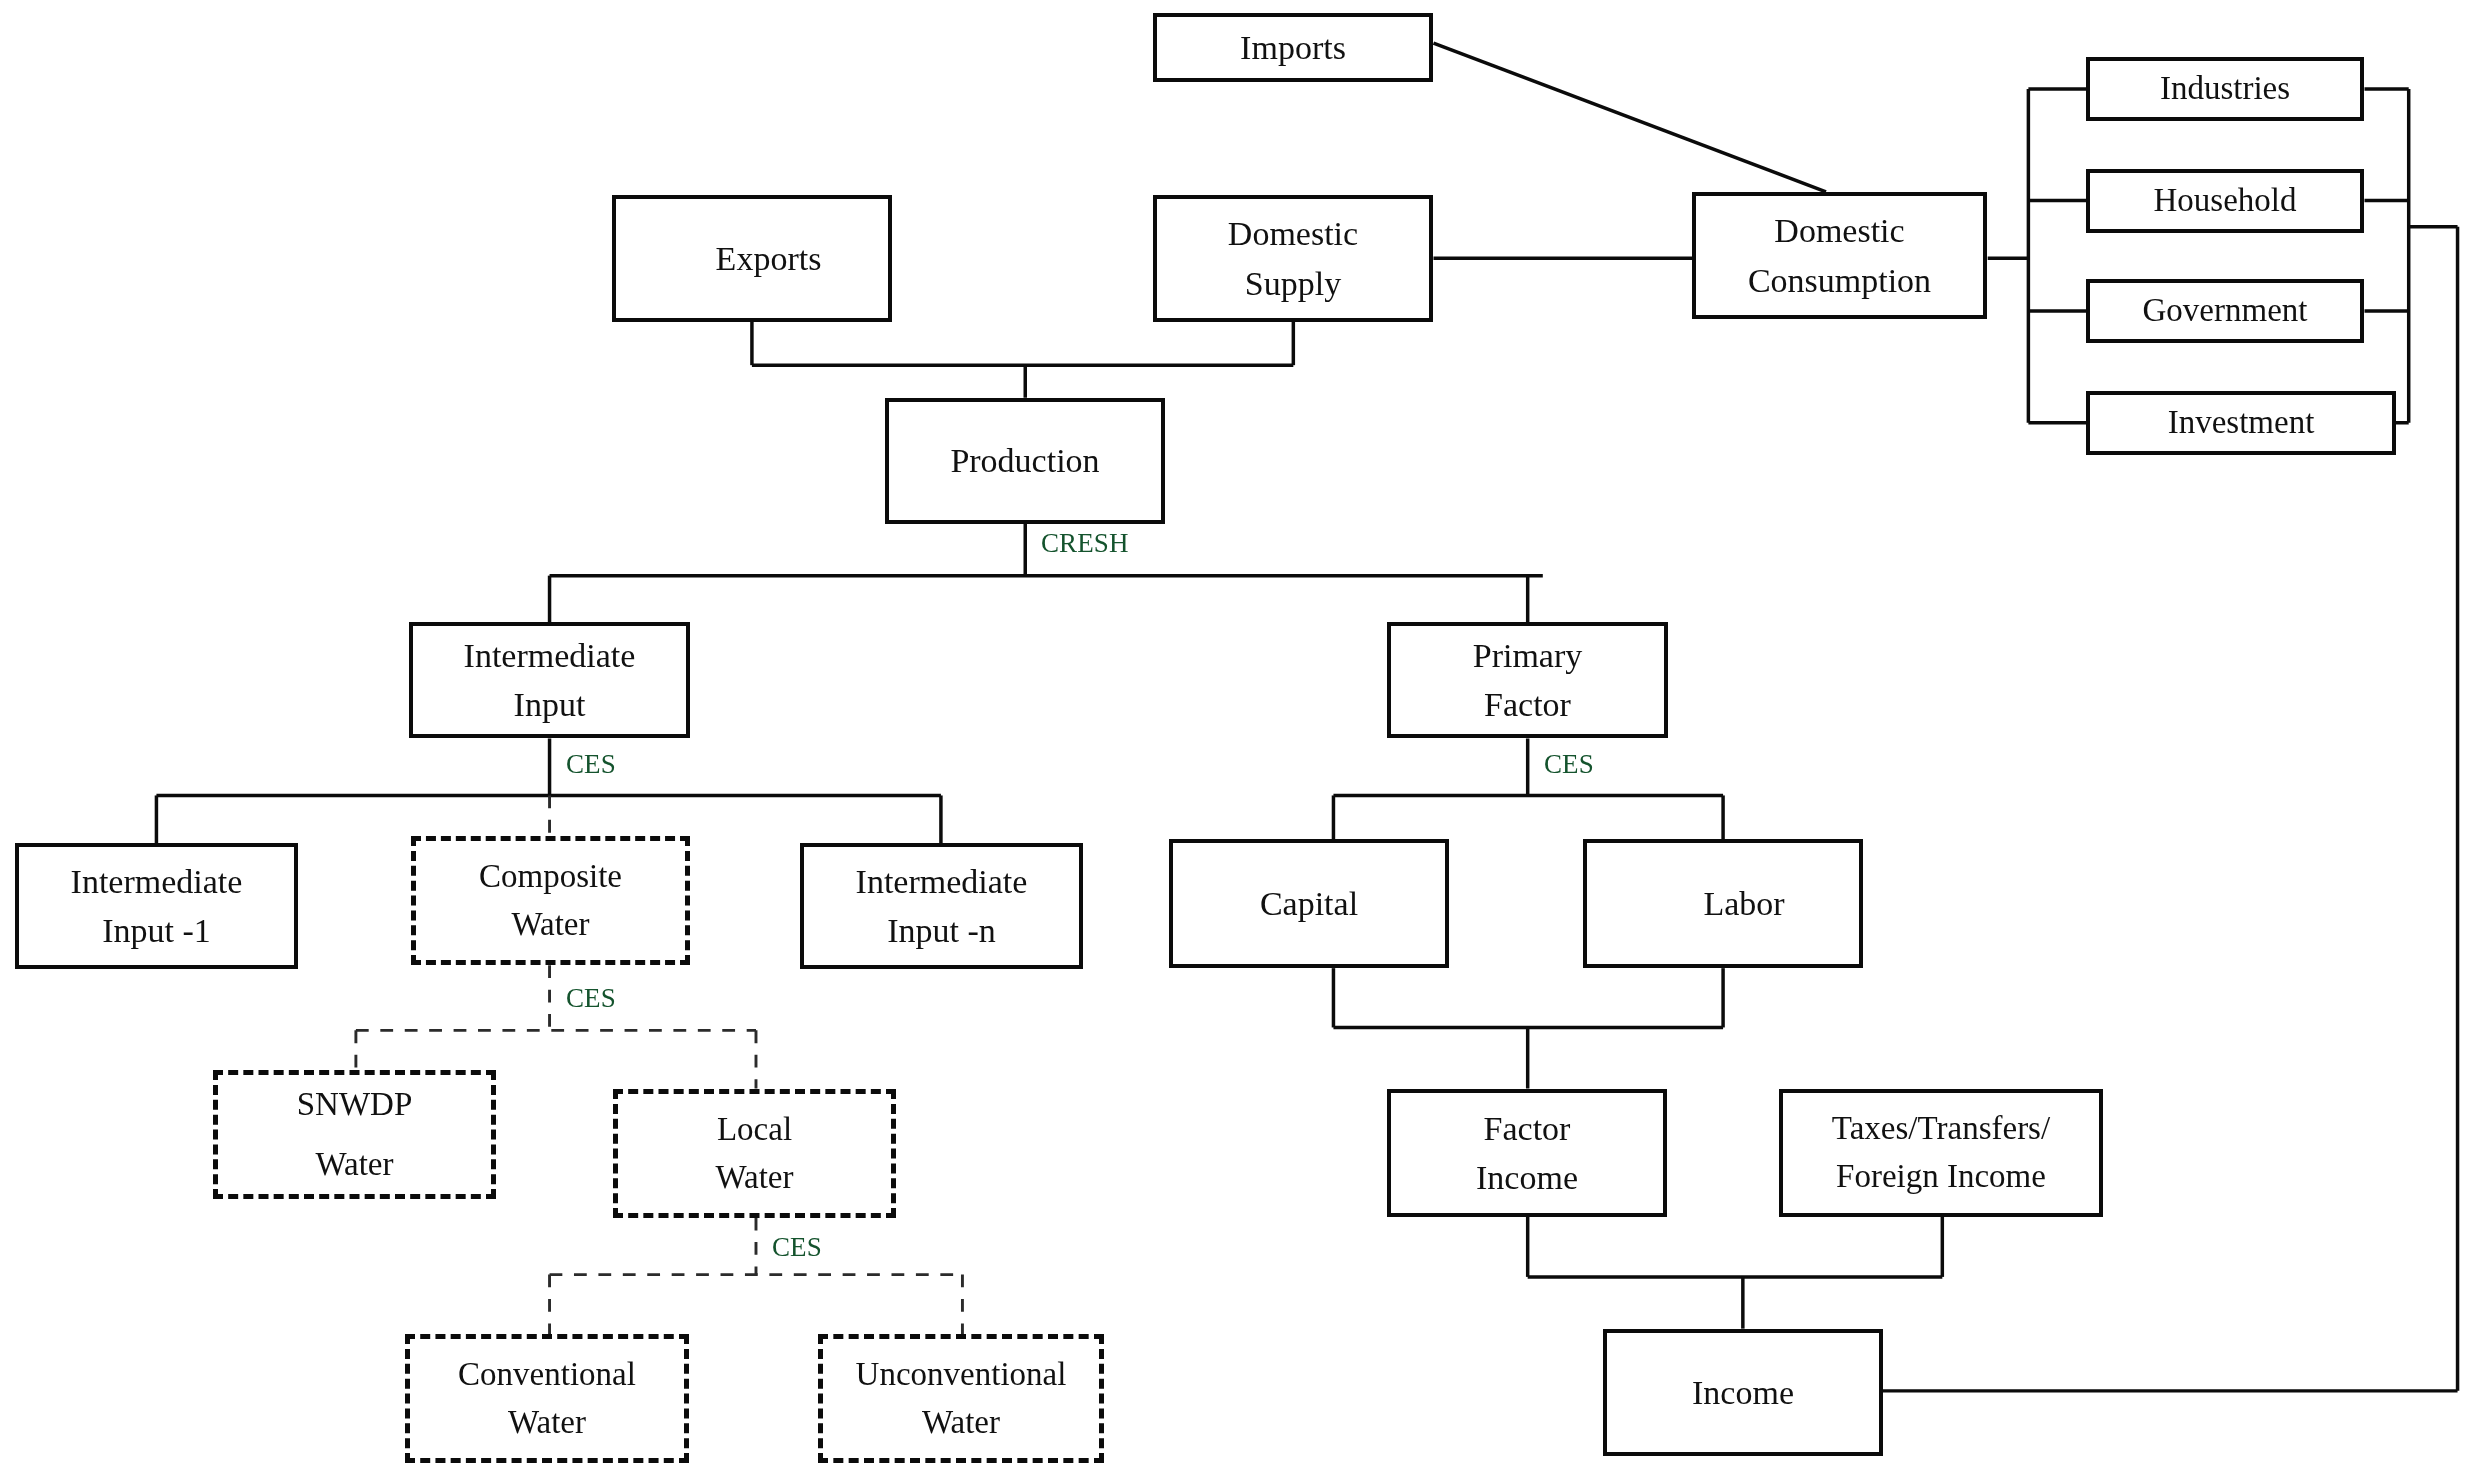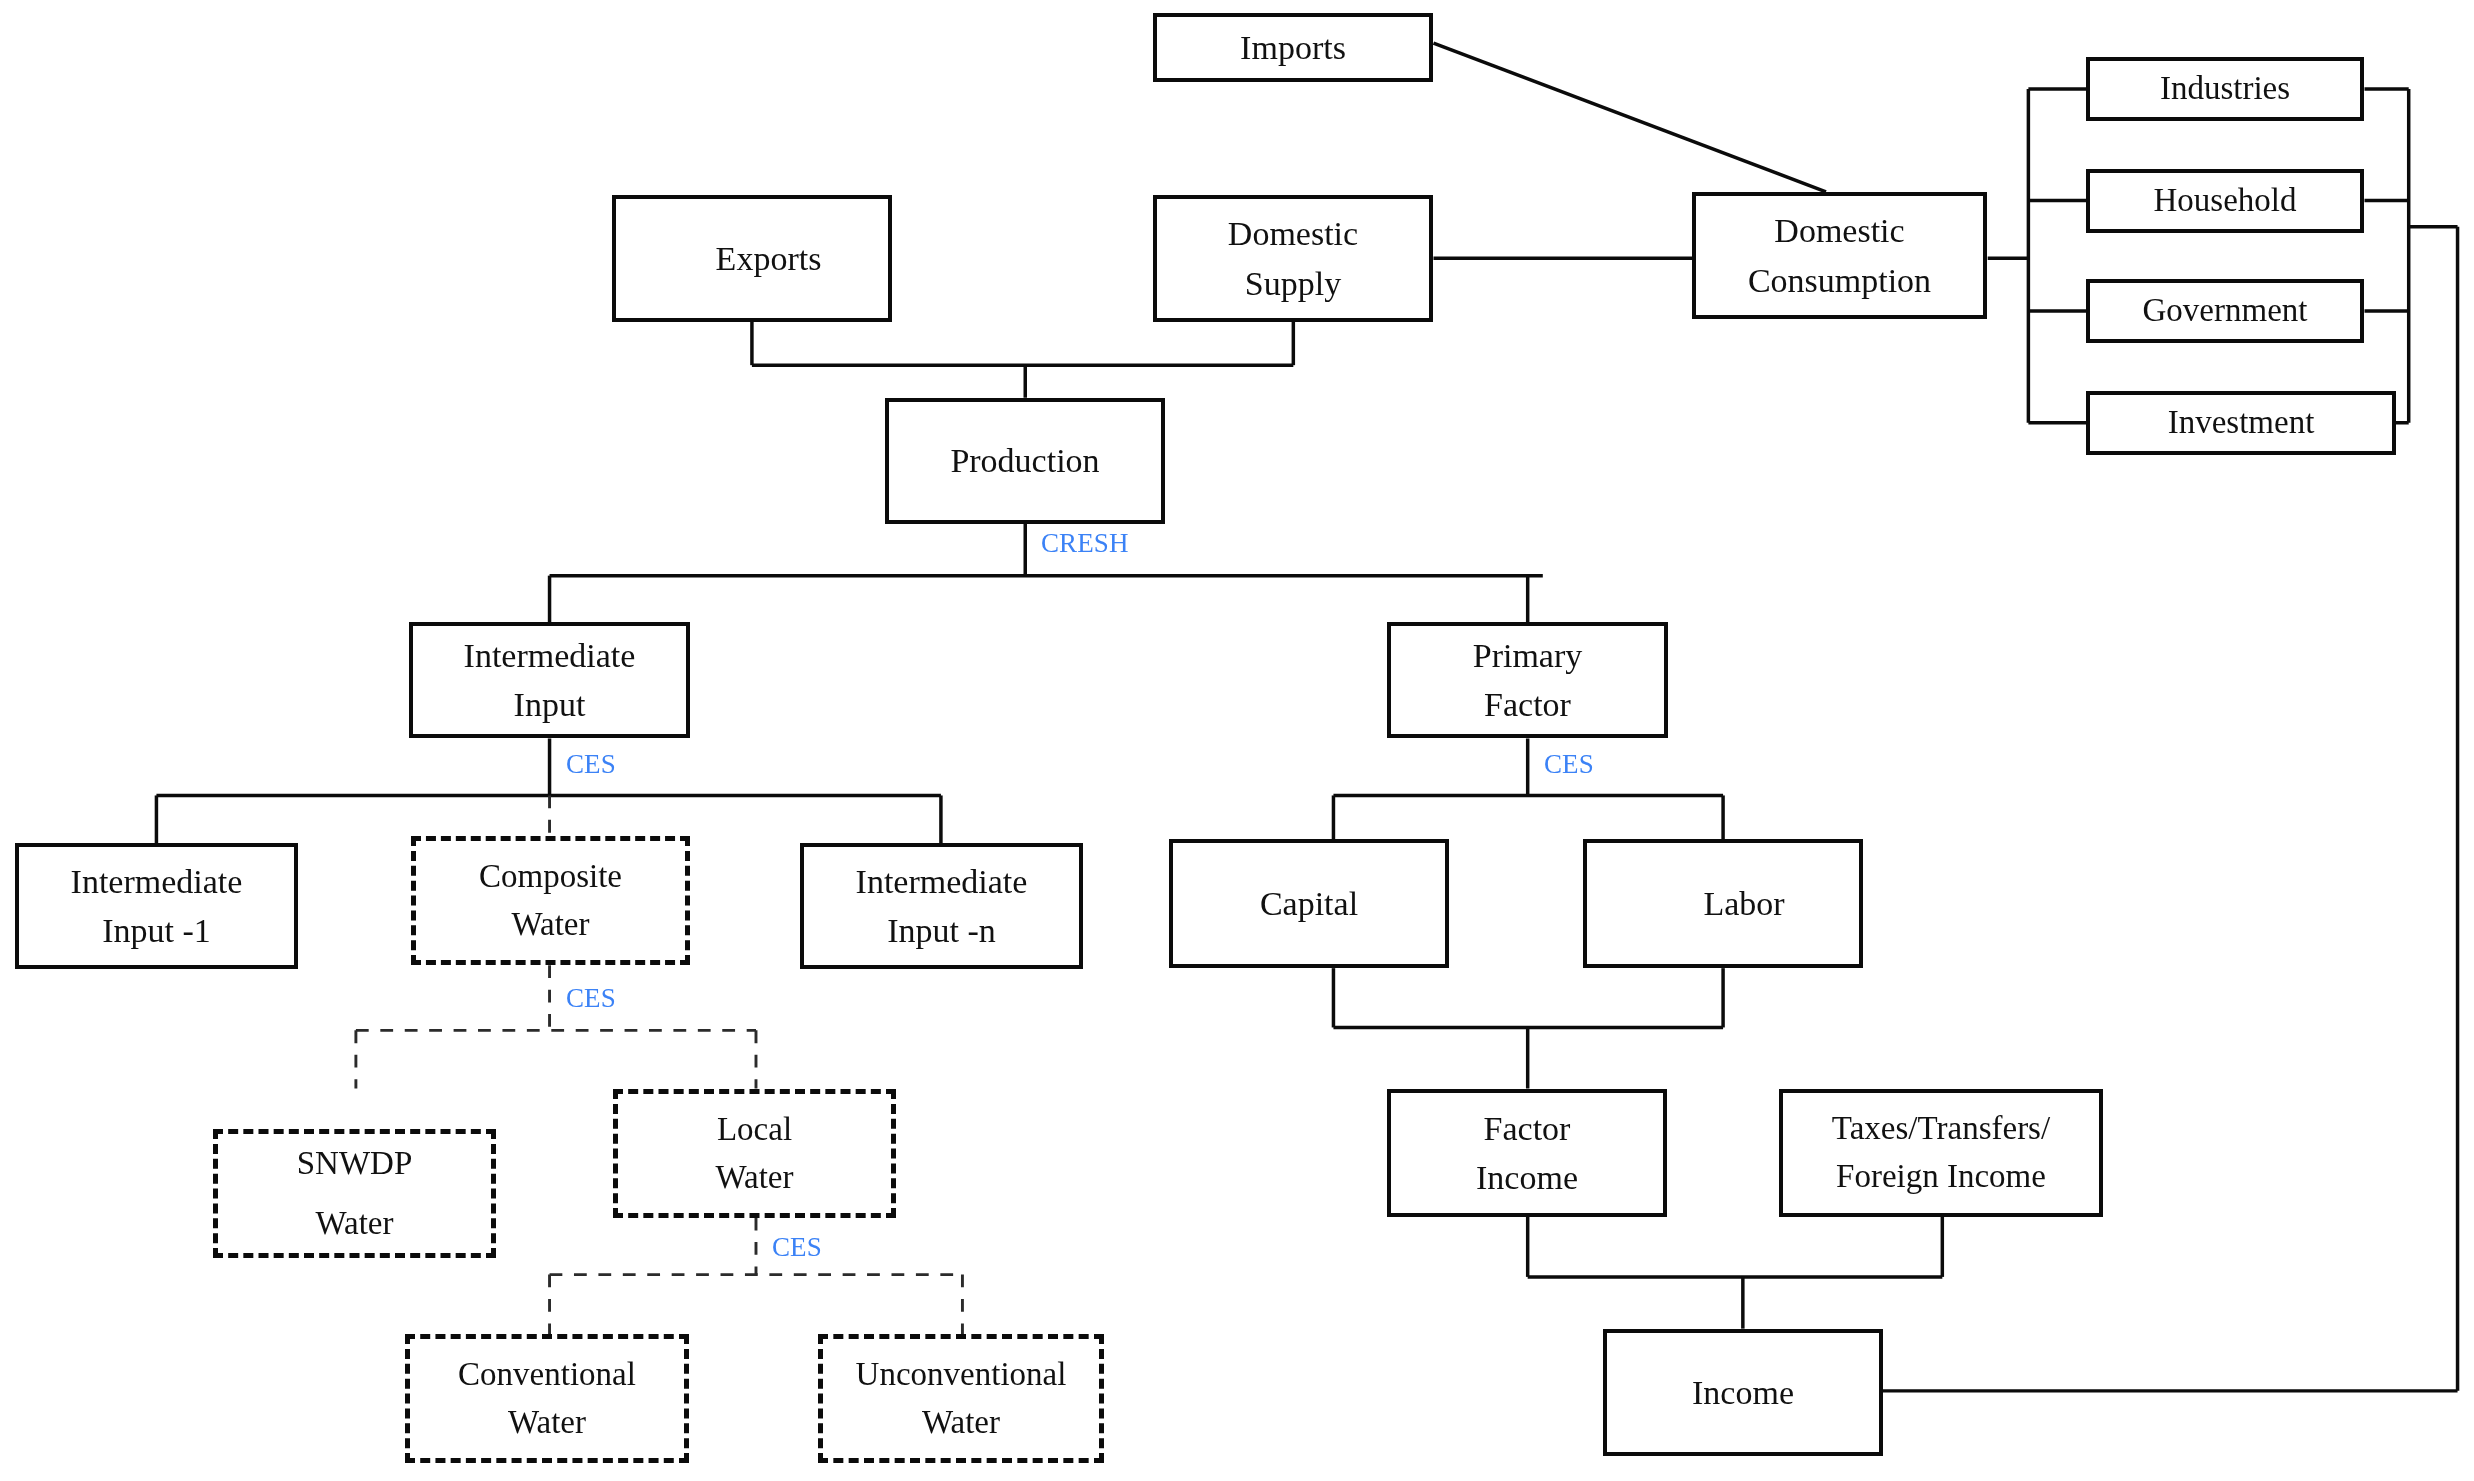--- a/index.html
+++ b/index.html
@@ -6,21 +6,21 @@
   body{font-family:"Liberation Serif","DejaVu Serif",serif;}
   #stage{position:relative;width:2475px;height:1481px;background:#ffffff;overflow:hidden;}
   svg#wires{position:absolute;left:0;top:0;width:2475px;height:1481px;}
   .node{position:absolute;box-sizing:border-box;background:#ffffff;display:flex;flex-direction:column;
         align-items:center;justify-content:center;text-align:right;color:#111;line-height:1.45;}
   .node.solid{border:4.1px solid #0b0b0b;}
   .node.dashed{border:5.2px dashed #0b0b0b;}
   .node .ln{display:block;white-space:nowrap;}
   .fs-lg{font-size:34px;}
   .fs-md{font-size:33px;}
-  .edge-label{position:absolute;font-size:27px;color:#3b82f6;white-space:nowrap;letter-spacing:0.1px;}
+  .edge-label{position:absolute;font-size:27px;color:#14532d;white-space:nowrap;letter-spacing:0.1px;}
 </style>
 </head>
 <body>
 
 <div id="stage">
 
   <svg id="wires" viewBox="0 0 4256 2547" preserveAspectRatio="none">
     <g fill="none" stroke="#0b0b0b" stroke-width="6" stroke-linecap="butt">
 
       <path d="M2465,74 L3140,330"></path>
@@ -151,21 +151,21 @@
   </div>
 
   <div class="node solid" style="left:1169px;top:839px;width:280px;height:129px;">
     <span class="ln fs-lg">Capital</span>
   </div>
 
   <div class="node solid" style="left:1583px;top:839px;width:280px;height:129px;padding-left:42px;">
     <span class="ln fs-lg">Labor</span>
   </div>
 
-  <div class="node dashed" style="left:213px;top:1129px;width:283px;height:129px;gap:12px;">
+  <div class="node dashed" style="left:213px;top:1070px;width:283px;height:129px;gap:12px;">
     <span class="ln fs-md">SNWDP</span>
     <span class="ln fs-md">Water</span>
   </div>
 
   <div class="node dashed" style="left:613px;top:1089px;width:283px;height:129px;">
     <span class="ln fs-md">Local</span>
     <span class="ln fs-md">Water</span>
   </div>
 
   <div class="node solid" style="left:1387px;top:1089px;width:280px;height:128px;">

